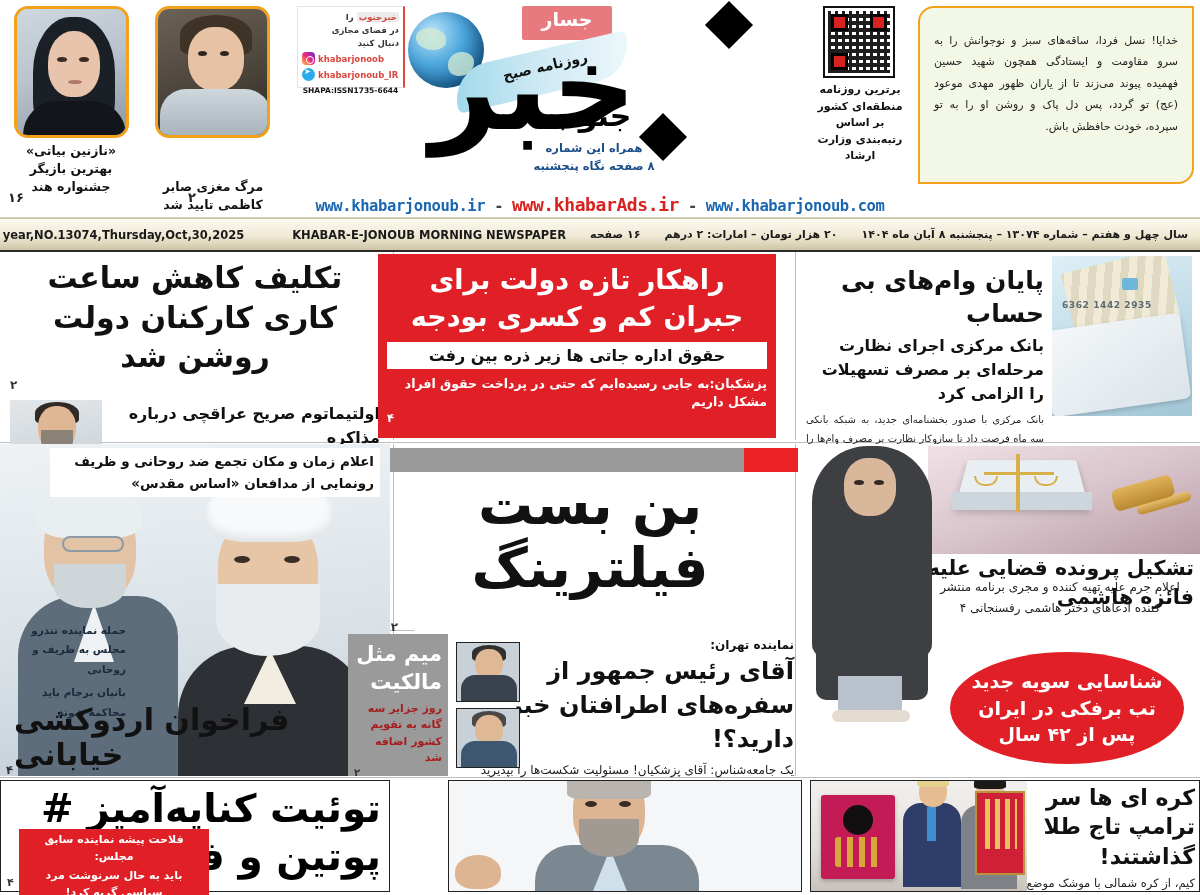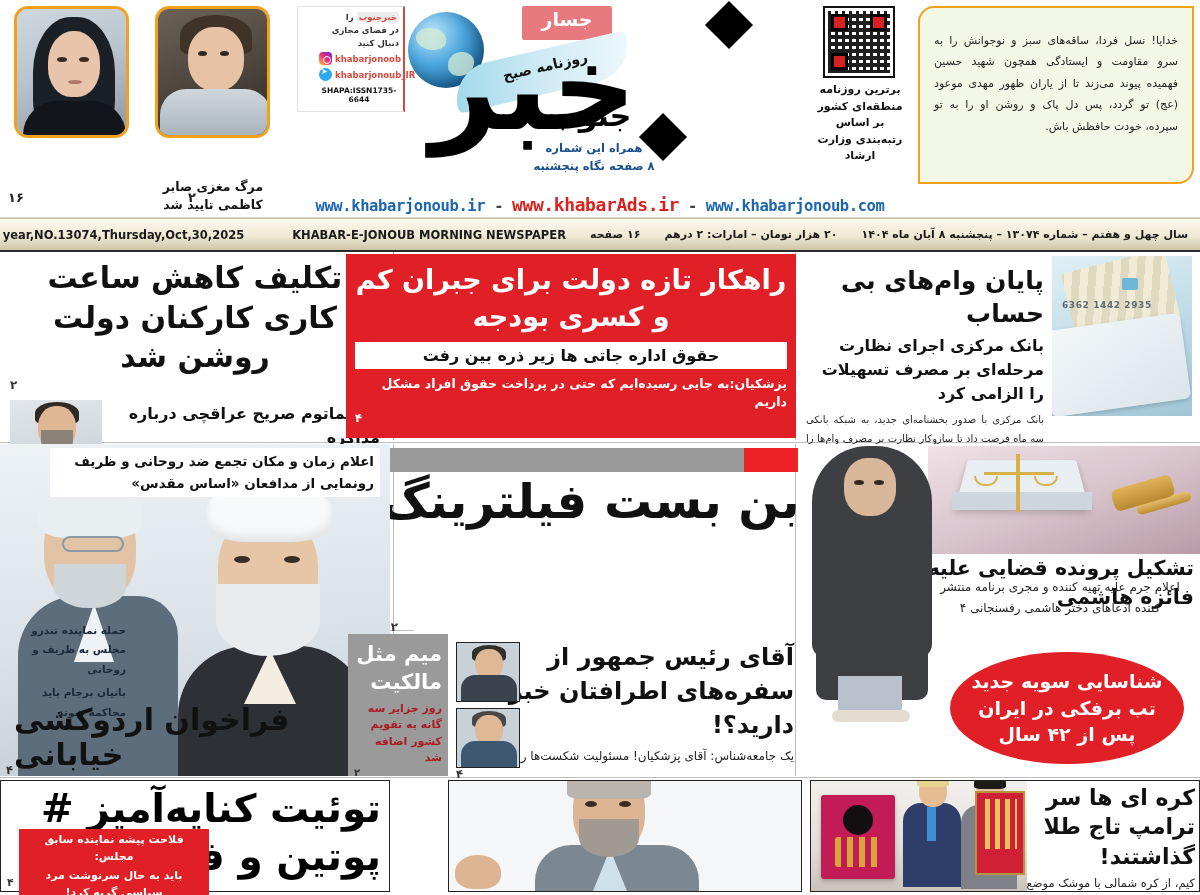--- a/index.html
+++ b/index.html
@@ -93,23 +93,23 @@
   .cap.c2 { left: 150px; top: 142px; margin-top: 36px; }
   .pgnum {
     position: absolute; font-size: 13px; color: #222; font-weight: 700;
   }
   .pgnum.p1 { left: 8px;  top: 190px; }
   .pgnum.p2 { left: 188px; top: 190px; }
 
   
   .social {
     position: absolute; left: 297px; top: 6px;
-    width: 108px; height: 106px;
+    width: 108px; height: 82px;
     border: 1px solid #e2e2e2; border-right: 2px solid #d8483f;
-    background: #fff; padding: 4px 4px 2px 21px;
+    background: #fff; padding: 4px 4px 2px 4px;
     direction: rtl;
   }
   .social .ln { font-size: 8.5px; font-weight: 700; color: #333; text-align:right; line-height:1.5; }
   .social .ln .brand { color: #d8483f; background:#ececec; padding:0 2px; border-radius:2px; }
   .soc-row { display:flex; align-items:center; gap:3px; margin-top:3px; justify-content:flex-start; flex-direction: row-reverse;}
   .soc-ic { width:13px; height:13px; border-radius:4px; flex:none; }
   .soc-ic.ig {
     background: linear-gradient(45deg,#f9ce34,#ee2a7b,#6228d7);
     position: relative;
   }
@@ -254,21 +254,21 @@
   .man-suit .hair{ position:absolute; left:25px; top:2px; width:44px; height:22px; background:#2f2a26; border-radius:50% 50% 20% 20%; }
   .man-suit .beard{ position:absolute; left:31px; top:30px; width:32px; height:22px; background:#8a8177; border-radius:0 0 50% 50%; }
   .man-suit .torso{ position:absolute; left:4px; bottom:0; width:84px; height:44px; background:#2b3340; border-radius:18px 18px 0 0; }
   .man-suit .shirt{ position:absolute; left:34px; bottom:0; width:24px; height:34px; background:#fff; clip-path:polygon(50% 0,100% 100%,0 100%); }
   .subA-txt{ margin-right:0; padding-left:100px; }
   .subA-h{ font-size:16px; font-weight:700; color:#111; text-align:right; line-height:1.5; }
   .subA-d{ font-size:11.5px; color:#222; text-align:right; line-height:1.75; margin-top:4px; }
   .subA-p{ font-size:11.5px; font-weight:700; color:#333; margin-top:2px; }
 
   
-  .boxB{ position:absolute; right:404px; top:2px; width:450px; height:184px; background:#e01f26; padding:8px 9px 6px 9px; direction:rtl; }
+  .boxB{ position:absolute; right:424px; top:2px; width:398px; height:184px; background:#e01f26; padding:8px 9px 6px 9px; direction:rtl; }
   .hlB{ font-size:27px; font-weight:700; color:#fff; line-height:1.36; text-align:center; letter-spacing:-1px; }
   .subB{
     margin-top:7px; background:#fff; padding:4px 8px;
     font-size:16px; font-weight:700; color:#111; text-align:center; letter-spacing:-.3px;
   }
   .subB2{ margin-top:6px; font-size:12.5px; font-weight:700; color:#fff; text-align:right; line-height:1.4; }
   .pgB{ font-size:11.5px; font-weight:700; color:#fff; text-align:left; margin-top:1px; }
 
   
   .boxC{ position:absolute; right:0; top:0; width:402px; height:188px; padding:4px 8px 0 8px; direction:rtl; }
@@ -297,21 +297,21 @@
 
   
   .grayban{
     position:absolute; right:418px; top:196px; width:398px; height:24px; background:#9a9a9a;
   }
   .redban{
     position:absolute; right:398px; top:196px; width:58px; height:24px; background:#ec2227;
   }
   .hlD{
     position:absolute; right:400px; top:222px; width:420px;
-    font-size:48px; font-weight:700; color:#111; text-align:center; direction:rtl;
+    font-size:55px; font-weight:700; color:#111; text-align:center; direction:rtl;
     letter-spacing:-4px; line-height:1.15;
   }
   .pgD{ position:absolute; right:802px; top:368px; font-size:12px; font-weight:700; color:#333; }
 
   
   .boxE{ position:absolute; right:810px; top:192px; width:390px; height:332px; overflow:hidden; background:#14b8a6; }
   .kickerE{
     position:absolute; right:10px; top:4px; width:330px; z-index:4;
     background:#fff; padding:3px 6px; direction:rtl;
     font-size:13.5px; font-weight:700; color:#111; text-align:right; line-height:1.6;
@@ -459,20 +459,21 @@
     <div class="photo-card c1">
       <div class="pc-img portrait-w">
         <div class="hair"></div>
           <div class="face"></div>
         <div class="eyeL"></div>
           <div class="eyeR"></div>
           <div class="mouth"></div>
         <div class="body"></div>
       </div>
     </div>
+    <div class="cap c1">«نازنین بیاتی» بهترین بازیگر جشنواره هند</div>
     <div class="pgnum p1">۱۶</div>
 
     <div class="photo-card c2">
       <div class="pc-img portrait-m">
         <div class="hair"></div>
           <div class="face"></div>
         <div class="eyeL"></div>
           <div class="eyeR"></div>
         <div class="jersey"></div>
       </div>
@@ -681,20 +682,21 @@
           <div class="hr"></div>
             <div class="hd"></div>
             <div class="bd"></div>
         </div>
         <div class="gph g2">
           <div class="hr"></div>
             <div class="hd"></div>
             <div class="bd"></div>
         </div>
       </div>
+      <div class="kickerG">نماینده تهران:</div>
       <div class="hlG">آقای رئیس جمهور از سفره‌های اطرافتان خبر دارید؟!</div>
       <div class="bodyG">یک جامعه‌شناس: آقای پزشکیان! مسئولیت شکست‌ها را بپذیرید</div>
       <div class="pgG">۴</div>
     </div>
 
     <div class="boxH">
       <div class="hlH">میم مثل مالکیت</div>
       <div class="subH">روز جزایر سه گانه به تقویم کشور اضافه شد</div>
       <div class="pgH">۲</div>
     </div>

